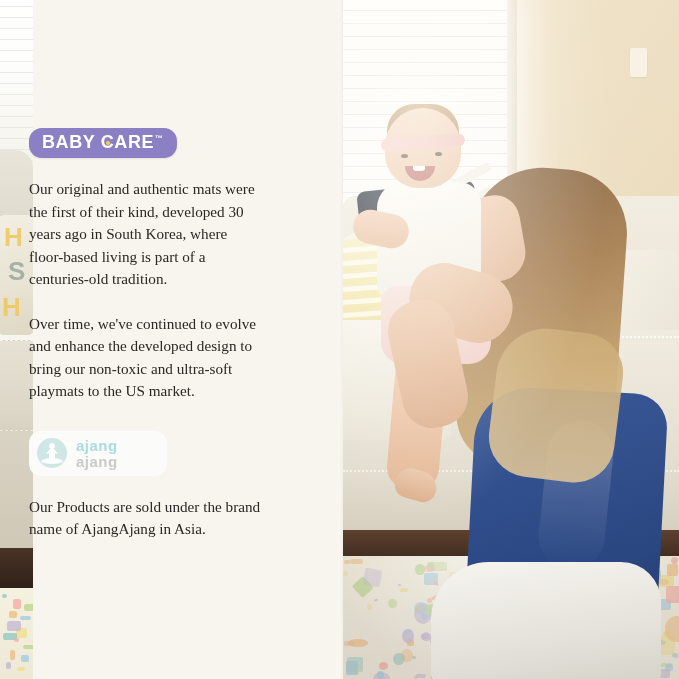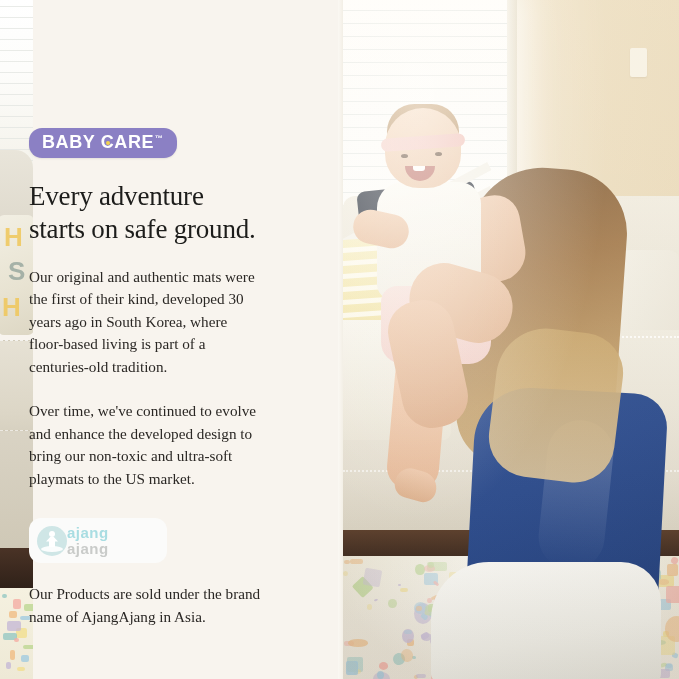--- a/index.html
+++ b/index.html
@@ -77,21 +77,21 @@
     width:118px;box-sizing:content-box;}
   .ajang-mark{width:30px;height:30px;border-radius:50%;
     background:#cfe6e6;position:relative;flex:0 0 auto;overflow:hidden;}
   .ajang-head{position:absolute;left:12px;top:5px;width:6px;height:6px;border-radius:50%;
     background:#ffffff;}
   .ajang-body{position:absolute;left:9px;top:11px;width:12px;height:10px;
     background:#ffffff;border-radius:3px 3px 1px 1px;
     clip-path:polygon(35% 0,65% 0,100% 45%,75% 45%,75% 100%,25% 100%,25% 45%,0 45%);}
   .ajang-base{position:absolute;left:4px;bottom:4px;width:22px;height:6px;
     border-radius:50%;background:#ffffff;opacity:.9;}
-  .ajang-words{line-height:1;text-align:center;}
+  .ajang-words{margin-left:9px;line-height:1;text-align:center;}
   .ajang-w{font-family:"Liberation Sans",sans-serif;font-weight:700;
     font-size:15px;letter-spacing:.5px;display:block;}
   .ajang-w1{color:#a9dde2;}
   .ajang-w2{color:#c9cbc9;margin-top:1px;}
 
   .para.third{margin-top:20px;width:250px;}
 
   
   .photo{position:absolute;left:343px;top:0;width:336px;height:679px;overflow:hidden;
     background:#efe7d6;}
@@ -244,24 +244,20 @@
 
   <div class="panel"></div>
   <div class="panel-edge"></div>
 
   <div class="content">
 
     <div class="badge">
       <span class="badge-text"><span>BABY </span><span class="badge-c"><span>C</span><span class="badge-dot"></span></span><span>ARE</span><span class="badge-tm">™</span></span>
     </div>
 
-    <h1 class="headline">
-      <span>Every adventure</span><br>
-      <span>starts on safe ground.</span>
-    </h1>
 
     <p class="para first">Our original and authentic mats were the first of their kind, developed 30 years ago in South Korea, where floor-based living is part of a centuries-old tradition.</p>
 
     <p class="para second">Over time, we've continued to evolve and enhance the developed design to bring our non-toxic and ultra-soft playmats to the US market.</p>
 
     <div class="ajang-wrap">
       <div class="ajang-mark">
         <span class="ajang-head"></span>
         <span class="ajang-body"></span>
         <span class="ajang-base"></span>

